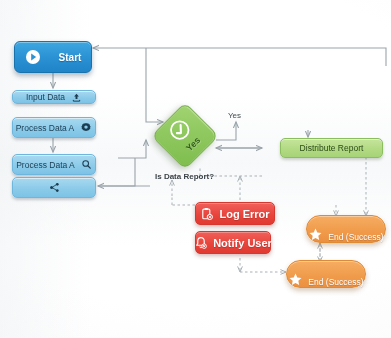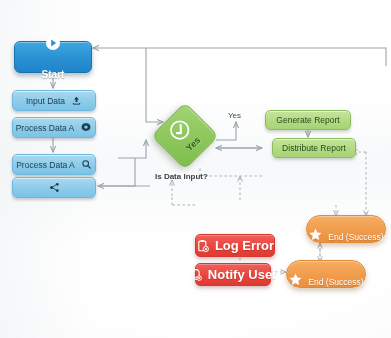--- a/index.html
+++ b/index.html
@@ -42,21 +42,20 @@
   
   .start{
     border-radius:6px;
     justify-content:center;
     gap:18px;
     font-size:10px;font-weight:bold;color:#ffffff;
     border:1px solid #1a72ad;
     background:linear-gradient(180deg,#3ea7e0 0%,#2b92d4 50%,#1f84c8 100%);
     box-shadow:0 3px 5px rgba(40,70,95,.35), inset 0 1px 0 rgba(255,255,255,.35);
     text-shadow:0 1px 1px rgba(0,0,0,.25);
-    flex-direction:column;
   }
   
   .diamond{
     border-radius:8px;
     transform:rotate(45deg);
     border:1px solid #79ad4c;
     background:linear-gradient(135deg,#a2d472 0%,#8cc65c 55%,#7ebd4e 100%);
     box-shadow:0 3px 6px rgba(60,85,45,.3), inset 0 1px 0 rgba(255,255,255,.35);
   }
   .diamond-inner{
@@ -69,26 +68,25 @@
   .green{
     border-radius:5px;justify-content:center;
     font-size:8.5px;color:#2c4a18;
     border:1px solid #8cbe60;
     background:linear-gradient(180deg,#c5e49c 0%,#b2da84 55%,#a7d377 100%);
     box-shadow:0 2px 3px rgba(70,90,55,.26), inset 0 1px 0 rgba(255,255,255,.5);
   }
   
   .red{
     border-radius:5px;justify-content:center;gap:5px;
-    font-size:13px;color:#ffffff;font-weight:bold;
+    font-size:11px;color:#ffffff;font-weight:bold;
     border:1px solid #d6382f;
     background:linear-gradient(180deg,#f0605a 0%,#e8453d 55%,#e03a32 100%);
     box-shadow:0 2px 4px rgba(110,40,35,.32), inset 0 1px 0 rgba(255,255,255,.28);
     text-shadow:0 1px 1px rgba(0,0,0,.2);
-    margin-top:32px;
   }
   
   .orange{
     border-radius:16px;justify-content:center;gap:5px;
     font-size:8.5px;color:#ffffff;
     border:1px solid #e08a34;
     background:linear-gradient(180deg,#f6ad62 0%,#f09c4c 55%,#eb9040 100%);
     box-shadow:0 3px 5px rgba(130,80,25,.3), inset 0 1px 0 rgba(255,255,255,.38);
     text-shadow:0 1px 1px rgba(0,0,0,.18);
     align-items:flex-end;
@@ -169,21 +167,21 @@
   <div class="node start" style="left:14px;top:41px;width:78px;height:32px;">
     <span class="ico">
       <svg width="16" height="16" viewBox="0 0 16 16">
         <circle cx="8" cy="8" r="7" fill="#ffffff"></circle>
         <path d="M6.2 4.6 L11.2 8 L6.2 11.4 Z" fill="#2b92d4"></path>
       </svg>
     </span>
     <span class="lbl">Start</span>
   </div>
 
-  <div class="node box" style="left:12px;top:90px;width:84px;height:21px;">
+  <div class="node box" style="left:12px;top:90px;width:84px;height:14px;">
     <span class="lbl">Input Data</span>
     <span class="ico">
       <svg width="11" height="11" viewBox="0 0 16 16">
         <path d="M8 2.5 L11.5 6.5 L9.4 6.5 L9.4 10 L6.6 10 L6.6 6.5 L4.5 6.5 Z" fill="#1b3d52"></path>
         <path d="M3.4 11.5 L3.4 13.3 L12.6 13.3 L12.6 11.5" fill="none" stroke="#1b3d52" stroke-width="1.4"></path>
       </svg>
     </span>
   </div>
 
   <div class="node box" style="left:12px;top:117px;width:84px;height:21px;">
@@ -222,29 +220,26 @@
     <div class="diamond-inner">
       <span class="ico">
         <svg width="21" height="21" viewBox="0 0 24 24">
           <circle cx="12" cy="12" r="10" fill="none" stroke="#ffffff" stroke-width="2"></circle>
           <path d="M7.2 12.2 L10.5 15.4 L16.8 8.6" fill="none" stroke="#ffffff" stroke-width="2.4" stroke-linecap="round" stroke-linejoin="round"></path>
         </svg>
       </span>
       <span class="lbl">Yes</span>
     </div>
   </div>
-  <div class="caption" style="left:155px;top:172px;">Is Data Input?</div>
+  <div class="caption" style="left:155px;top:172px;">Is Data Report?</div>
 
   <div class="edge-label" style="left:228px;top:111px;">Yes</div>
 
-  <div class="node green" style="left:265px;top:110px;width:86px;height:20px;">
-    <span class="lbl">Generate Report</span>
-  </div>
-
-  <div class="node green" style="left:272px;top:138px;width:84px;height:20px;">
+
+  <div class="node green" style="left:280px;top:138px;width:103px;height:20px;">
     <span class="lbl">Distribute Report</span>
   </div>
 
   <div class="node red" style="left:195px;top:202px;width:80px;height:23px;">
     <span class="ico">
       <svg width="14" height="14" viewBox="0 0 16 16">
         <rect x="3.2" y="2.4" width="8" height="11" rx="1.2" fill="none" stroke="#ffffff" stroke-width="1.3"></rect>
         <rect x="5.4" y="1.2" width="3.6" height="2.2" rx="0.6" fill="#ffffff"></rect>
         <circle cx="11.2" cy="11.4" r="3.0" fill="#e8453d" stroke="#ffffff" stroke-width="1.1"></circle>
         <path d="M10.1 10.3 L12.3 12.5 M12.3 10.3 L10.1 12.5" stroke="#ffffff" stroke-width="1.1" stroke-linecap="round"></path>

